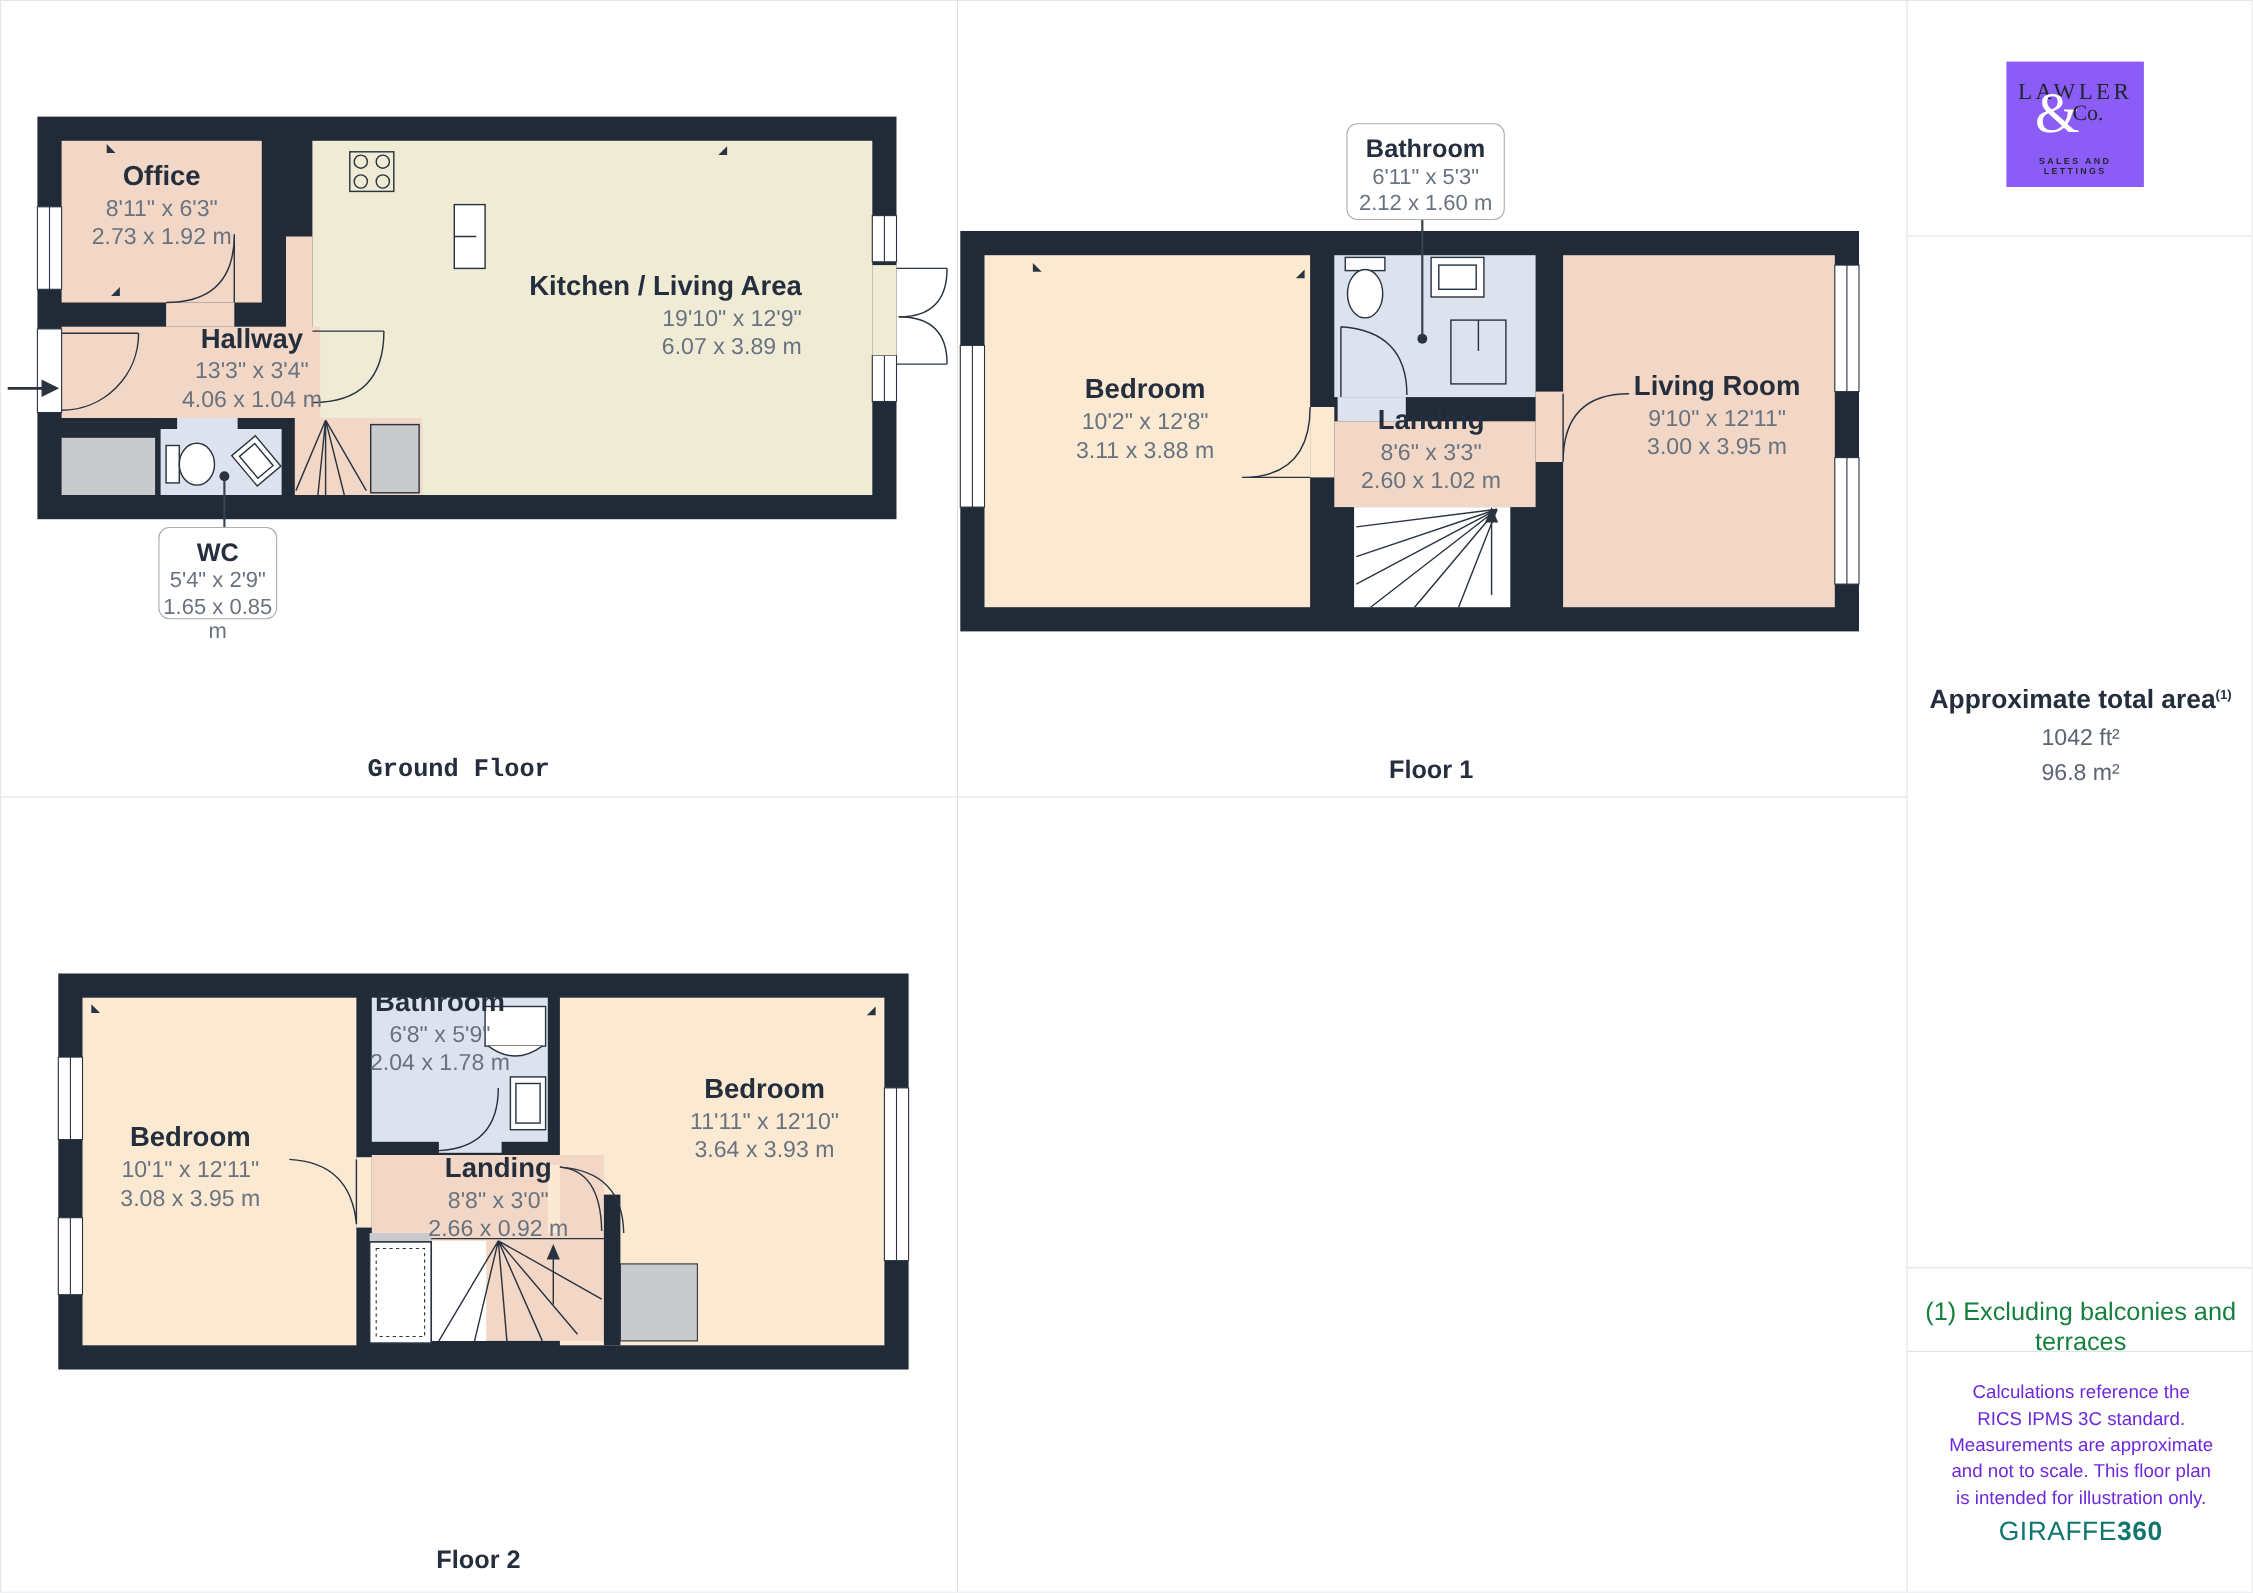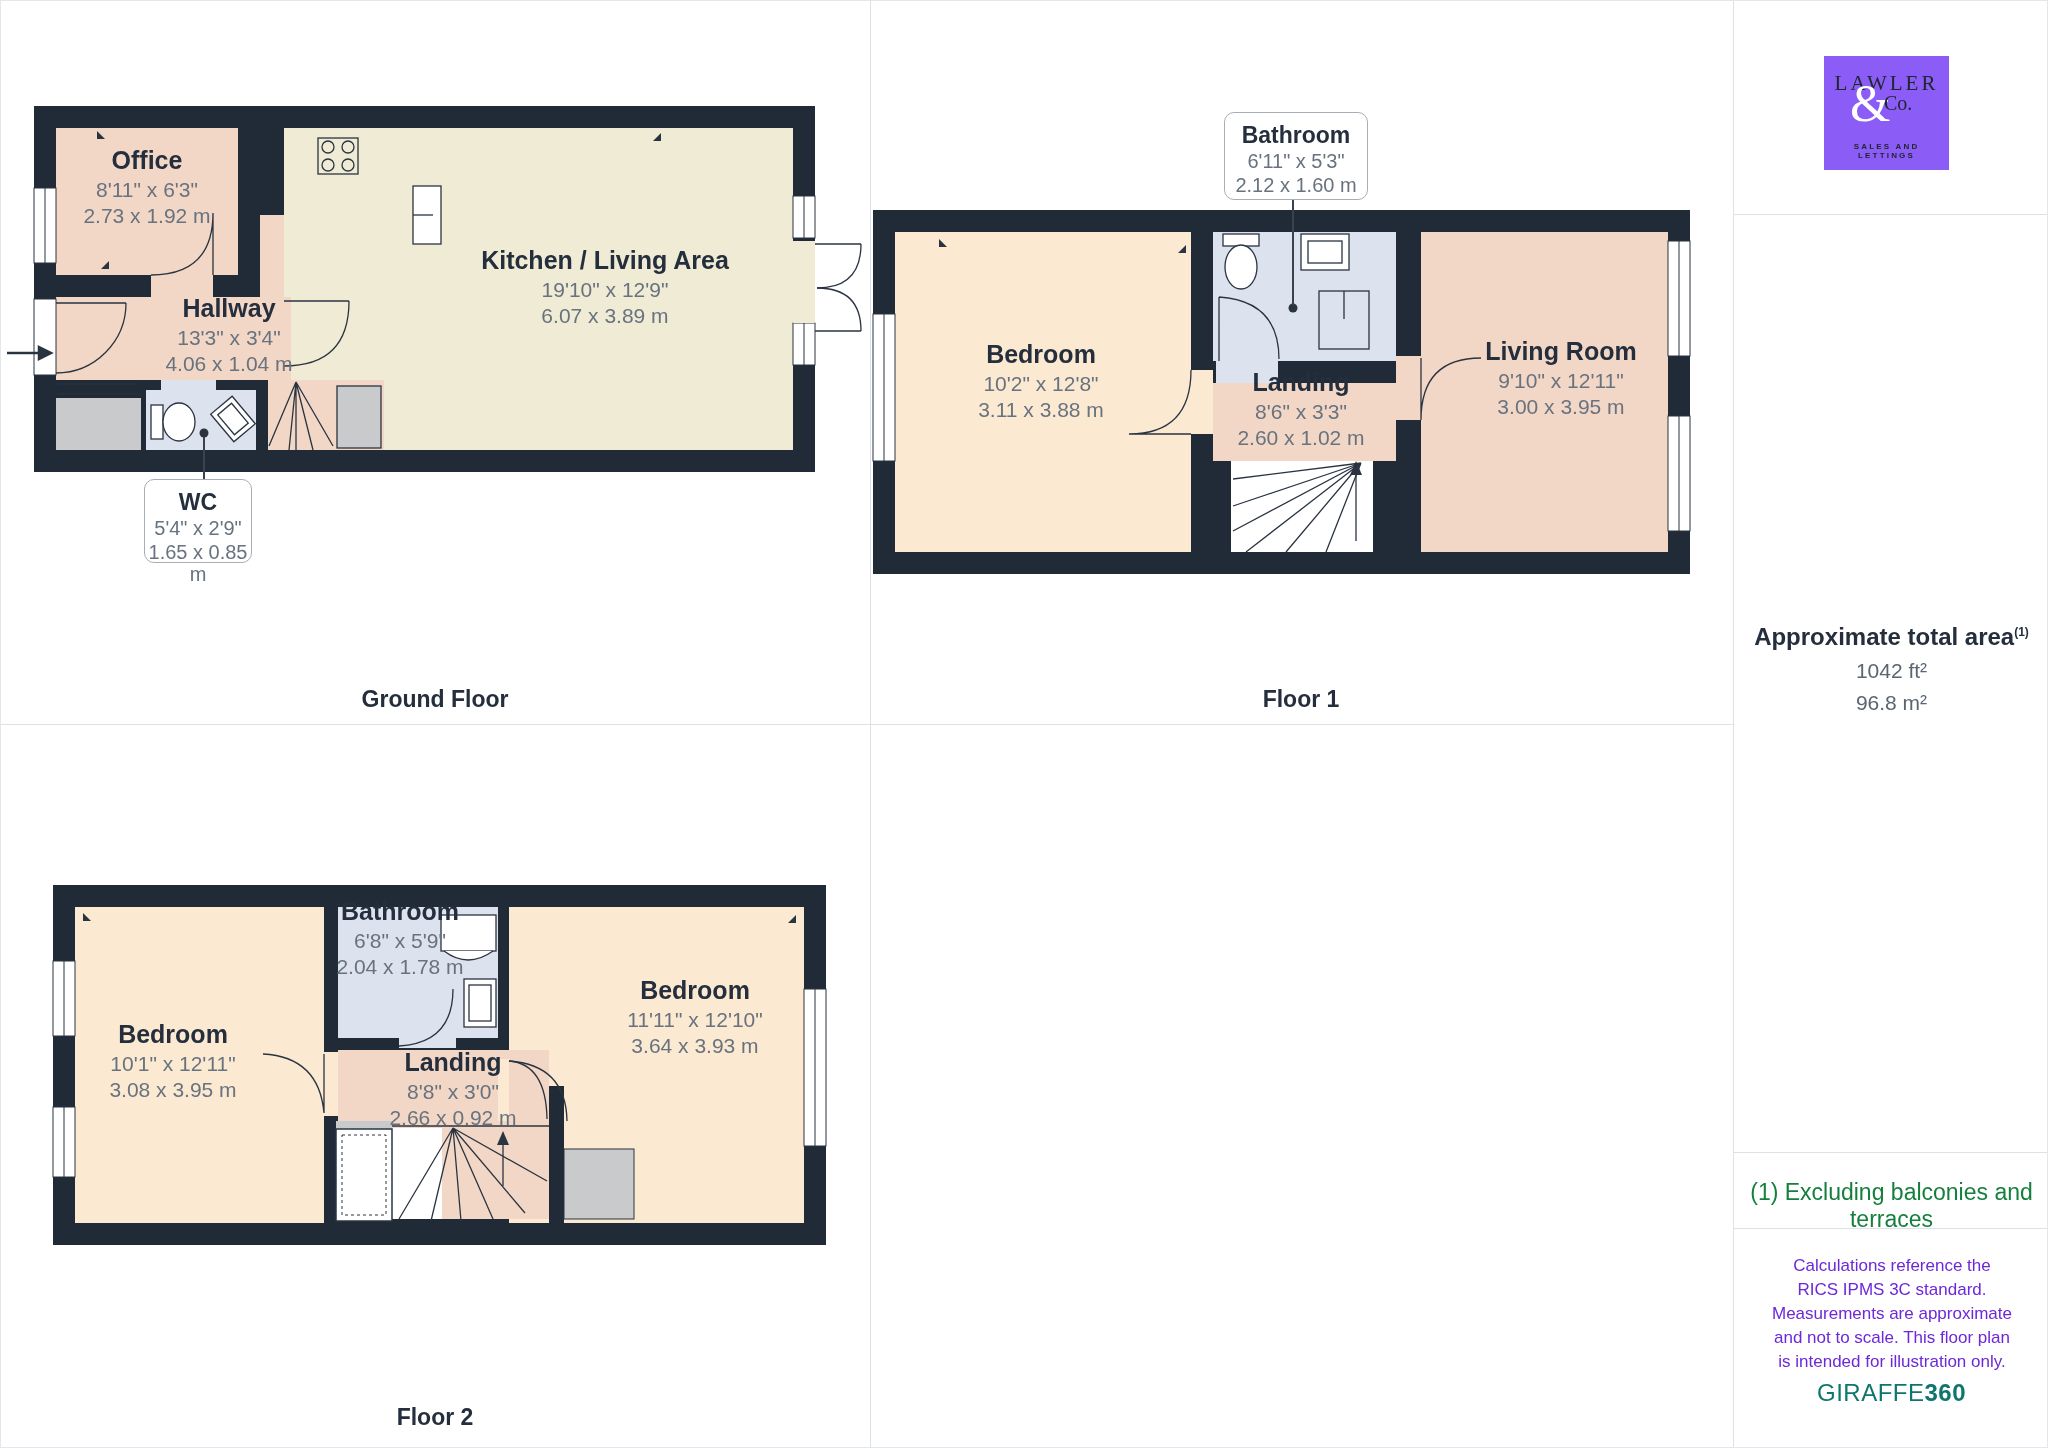--- a/index.html
+++ b/index.html
@@ -244,36 +244,36 @@
   </svg>
 
   <div class="connector" style="left:202px;top:436px;height:47px;"></div>
   <div class="connector" style="left:1291px;top:199px;height:105px;"></div>
 
   <div class="room-label" style="left:146px;top:144px;">
     <div class="room-title">Office</div>
     <div class="room-dim">8'11" x 6'3"</div>
     <div class="room-dim">2.73 x 1.92 m</div>
   </div>
-  <div class="room-label" style="left:604px;top:244px;">
+  <div class="room-label" style="left:604px;top:244px;text-align:right;">
     <div class="room-title">Kitchen / Living Area</div>
     <div class="room-dim">19'10" x 12'9"</div>
     <div class="room-dim">6.07 x 3.89 m</div>
   </div>
   <div class="room-label" style="left:228px;top:292px;">
     <div class="room-title">Hallway</div>
     <div class="room-dim">13'3" x 3'4"</div>
     <div class="room-dim">4.06 x 1.04 m</div>
   </div>
   <div class="callout" style="left:143px;top:478px;width:108px;height:84px;">
     <div class="room-title">WC</div>
     <div class="room-dim">5'4" x 2'9"</div>
     <div class="room-dim">1.65 x 0.85 m</div>
   </div>
-  <div class="floor-label" style="left:434px;top:685px;">Ground Floor</div>
+  <div class="floor-label" style="left:416px;top:685px;font-family:Liberation Mono, monospace;">Ground Floor</div>
 
   <div class="callout" style="left:1223px;top:111px;width:144px;height:88px;">
     <div class="room-title">Bathroom</div>
     <div class="room-dim">6'11" x 5'3"</div>
     <div class="room-dim">2.12 x 1.60 m</div>
   </div>
   <div class="room-label" style="left:1040px;top:338px;">
     <div class="room-title">Bedroom</div>
     <div class="room-dim">10'2" x 12'8"</div>
     <div class="room-dim">3.11 x 3.88 m</div>

